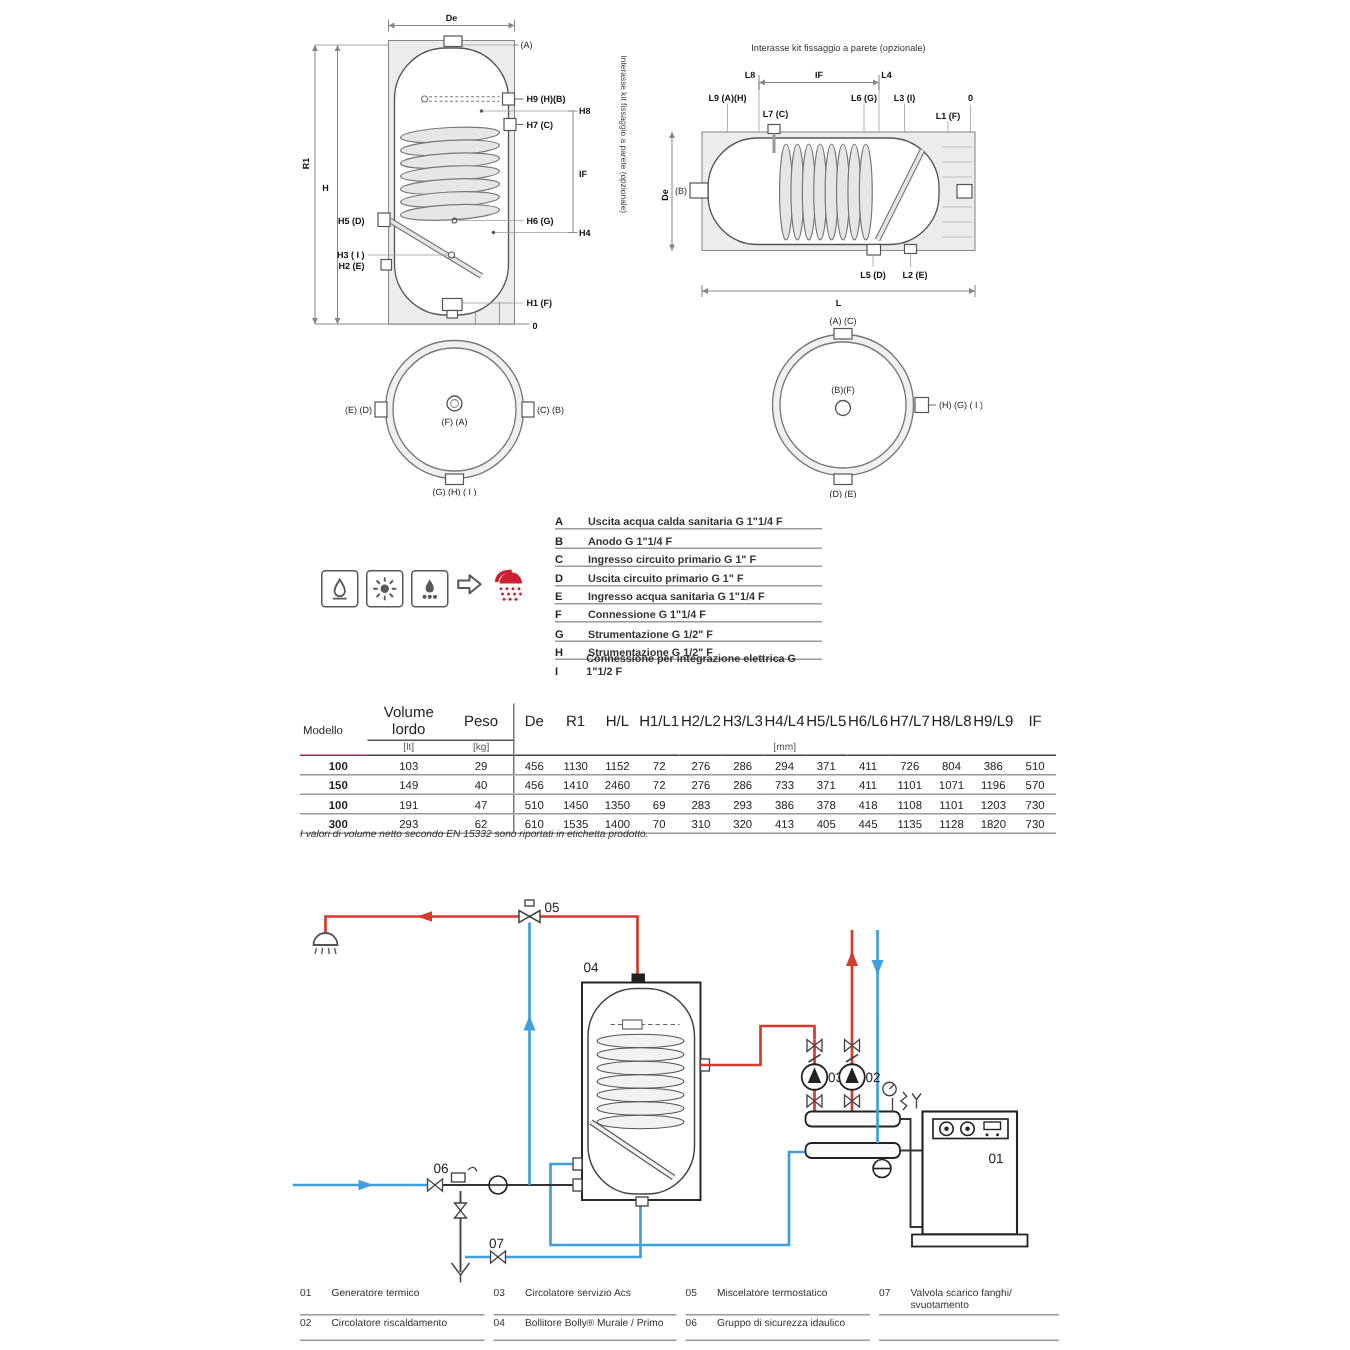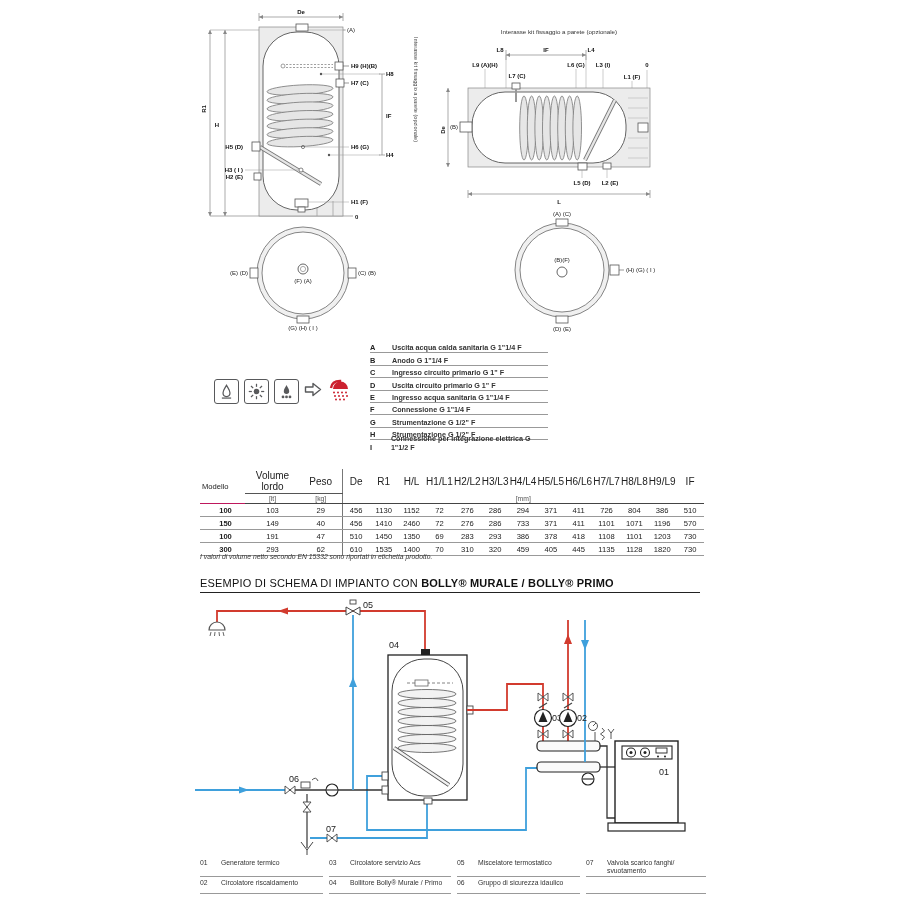--- a/index.html
+++ b/index.html
@@ -429,36 +429,33 @@
       <tr>
         <td class="model">300</td>
         <td>293</td>
             <td>62</td>
         <td class="vline">610</td>
             <td>1535</td>
             <td>1400</td>
             <td>70</td>
             <td>310</td>
             <td>320</td>
-            <td>459</td>
+            <td>413</td>
             <td>405</td>
             <td>445</td>
             <td>1135</td>
             <td>1128</td>
             <td>1820</td>
             <td>730</td>
       </tr>
     </tbody>
       </table>
   </div>
   <div id="foot" class="abs">I valori di volume netto secondo EN 15332 sono riportati in etichetta prodotto.</div>
 
-  <div id="schead" class="abs">
-    <span>ESEMPIO DI SCHEMA DI IMPIANTO CON </span><span class="b">BOLLY® MURALE / BOLLY® PRIMO</span>
-  </div>
 
   <div class="abs" style="left:195px;top:598px;width:510px;height:258px;">
     <svg width="510" height="258" viewBox="0 0 510 258">
 
       <path d="M188,178 H172 V232 H331 V170 H342" fill="none" stroke="#3fa0dc" stroke-width="1.8"></path>
 
       <line x1="0" y1="192" x2="90" y2="192" stroke="#3fa0dc" stroke-width="1.8"></line>
       <polygon points="44,188.5 44,195.5 54,192" fill="#3fa0dc"></polygon>
 
       <line x1="90" y1="192" x2="188" y2="192" stroke="#333" stroke-width="1.3"></line>

